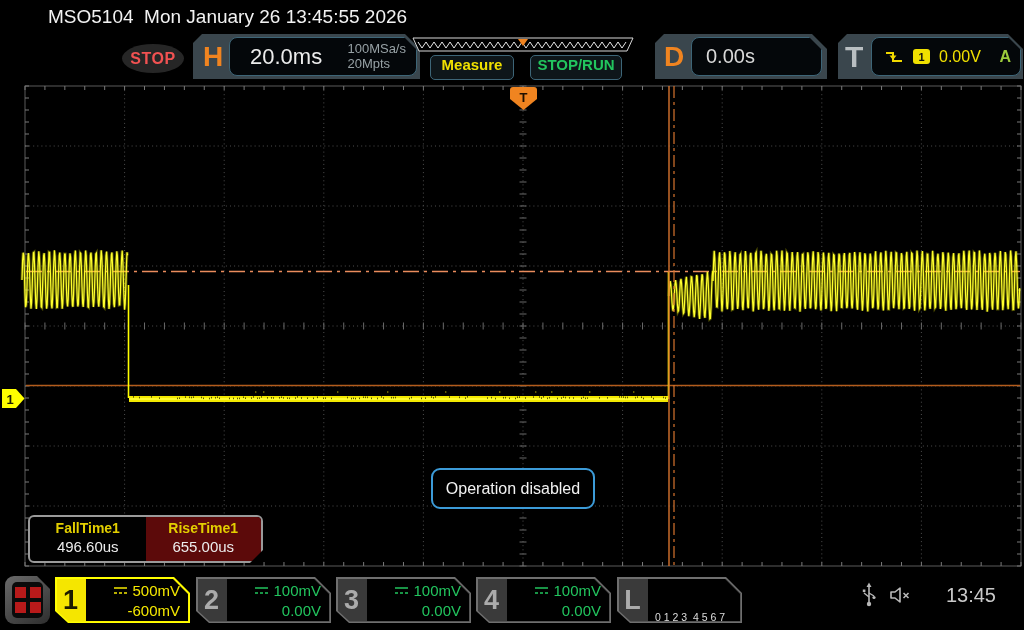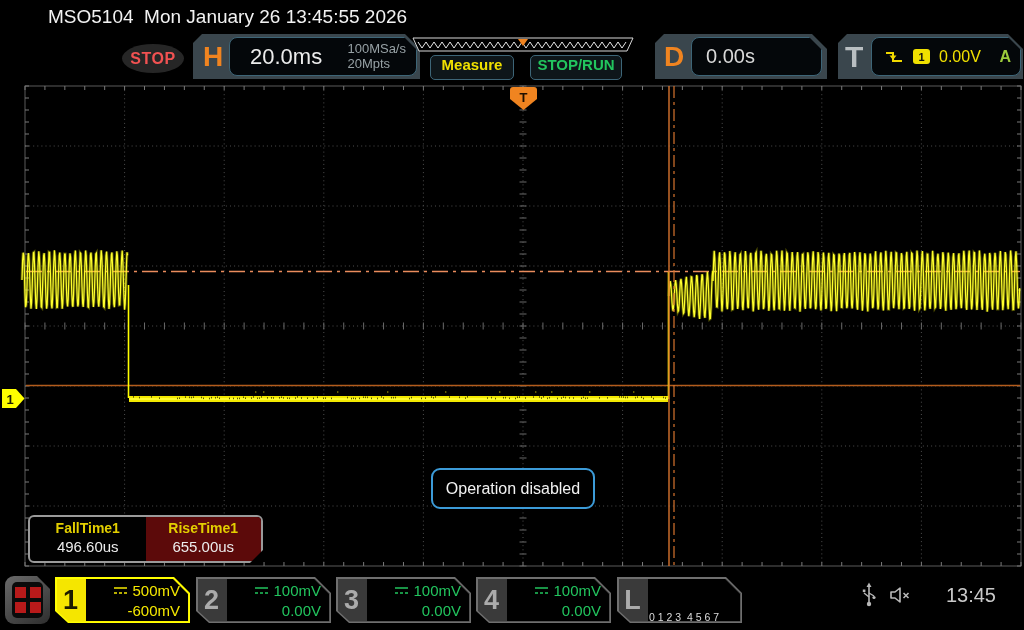--- a/index.html
+++ b/index.html
@@ -85,21 +85,21 @@
   .chtab.ch-on .edge{background:#ffff00;}
   .chtab.ch-on .fill{background:#f5e600;}
   .chtab.ch-on .num{color:#1c1c00;}
   .chtab.ch-on .vals{color:#f5e800;padding-left:24px;}
   .chtab.ch-off .edge{background:#6f6f6f;}
   .chtab.ch-off .fill{background:#3a3a3a;}
   .chtab.ch-off .num{color:#ababab;}
   .chtab.ch-off .vals{color:#22c55e;}
   .dc-icon{display:inline-block;vertical-align:1px;margin-right:4px;}
   #logic-tab{width:125px;}
-  #logic-tab .vals{text-align:left;padding:6px 0 0 1px;font-size:10.5px;line-height:13px;
+  #logic-tab .vals{text-align:left;padding:6px 0 0 7px;font-size:10.5px;line-height:13px;
     color:#dcdcdc;white-space:pre;}
   #status-icons{position:absolute;right:28px;top:10px;display:flex;align-items:center;gap:12px;}
   #clock{color:#c9c9c9;font-size:20px;margin-left:20px;}
 </style>
 </head>
 <body>
 
 <div id="screen">
 
   <div id="title-bar">

